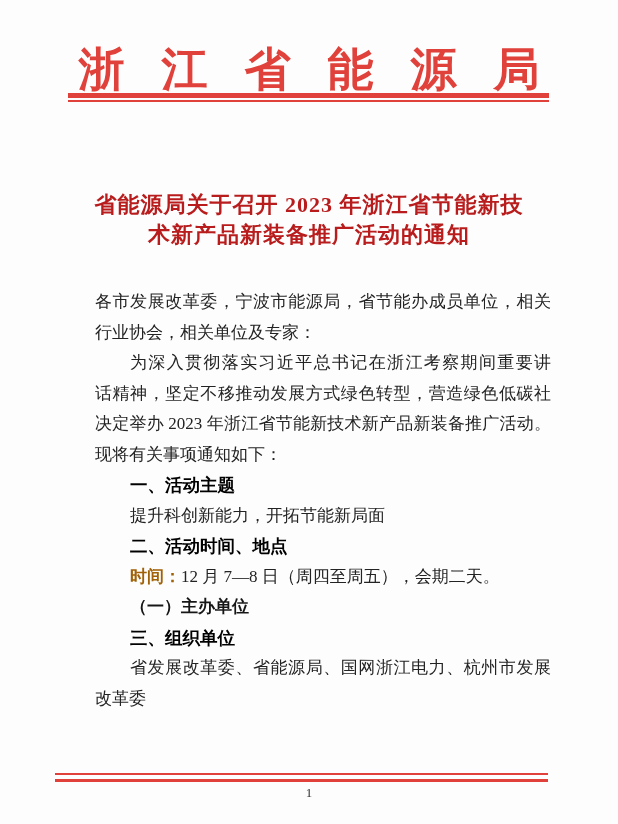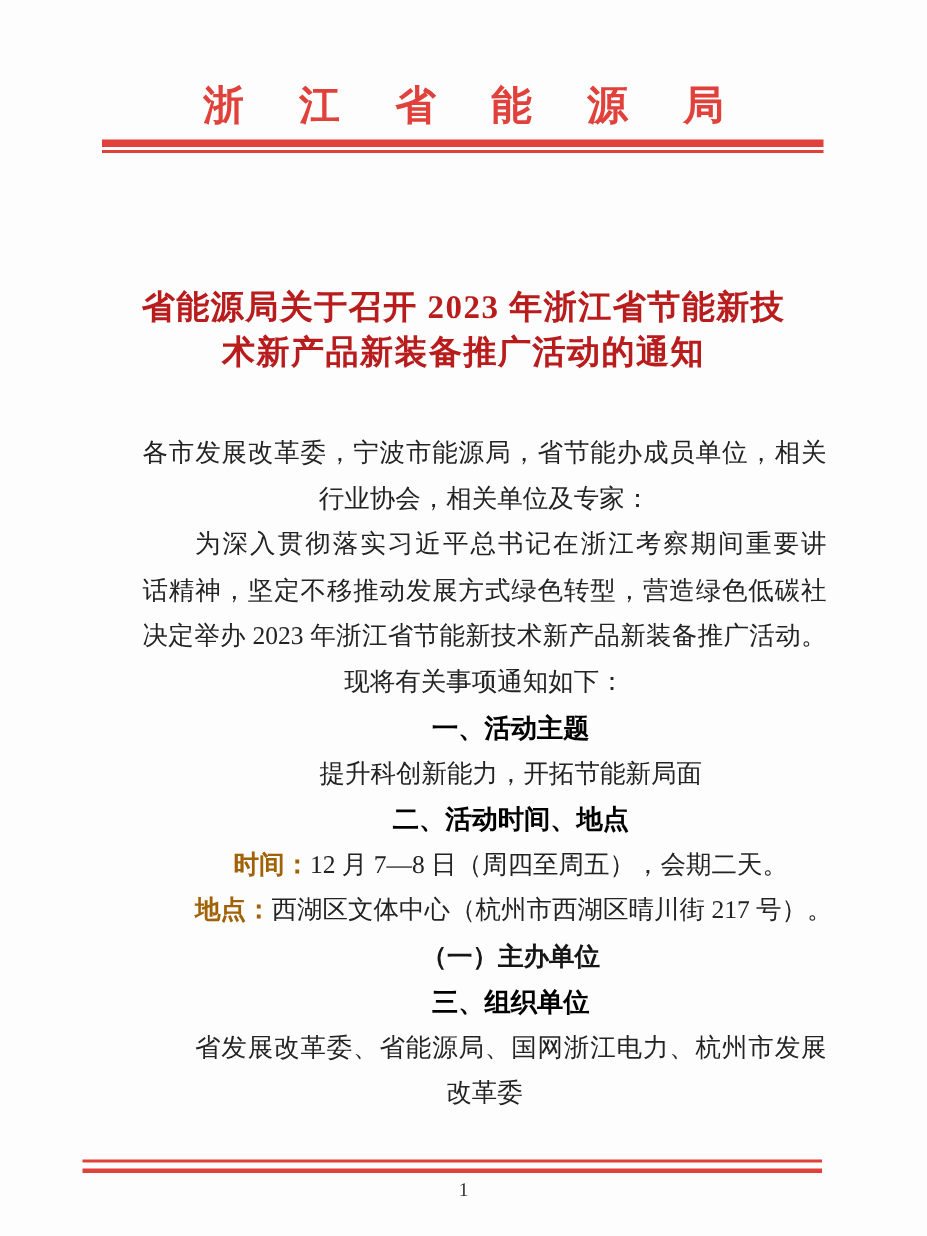--- a/index.html
+++ b/index.html
@@ -17,21 +17,21 @@
   }
   .page { position: absolute; inset: 0; }
 
   
   .agency {
     position: absolute;
     top: 50px; left: 0; right: 0;
     text-align: center;
     color: var(--red);
     font-weight: bold;
-    font-size: 27px;
+    font-size: 46px;
     line-height: 40px;
     letter-spacing: 37px;
     text-indent: 37px;
     white-space: nowrap;
   }
   .head-rule {
     position: absolute;
     top: 93px; left: 68px;
     width: 481px;
   }
@@ -56,21 +56,21 @@
     position: absolute;
     top: 287px; left: 95px;
     width: 456px;
     font-size: 17px;
     color: #232323;
   }
   .l {
     height: 30.5px;
     line-height: 30.5px;
     white-space: nowrap;
-    text-align: center;
+    text-align: left;
   }
   .l.fill { text-align: justify; text-align-last: justify; }
   .l.ind  { padding-left: 35px; }
   .l.h {
     font-family: "Liberation Sans", sans-serif;
     font-weight: bold;
     font-size: 17.5px;
     color: #000000;
   }
   .l.sub { font-weight: bold; color: #161616; }
@@ -115,21 +115,20 @@
     <div class="l fill">各市发展改革委，宁波市能源局，省节能办成员单位，相关</div>
     <div class="l">行业协会，相关单位及专家：</div>
     <div class="l ind fill">为深入贯彻落实习近平总书记在浙江考察期间重要讲</div>
     <div class="l fill">话精神，坚定不移推动发展方式绿色转型，营造绿色低碳社</div>
     <div class="l fill">决定举办 2023 年浙江省节能新技术新产品新装备推广活动。</div>
     <div class="l">现将有关事项通知如下：</div>
     <div class="l ind h">一、活动主题</div>
     <div class="l ind">提升科创新能力，开拓节能新局面</div>
     <div class="l ind h">二、活动时间、地点</div>
     <div class="l ind"><span class="pfx">时间：</span><span>12 月 7—8 日（周四至周五），会期二天。</span></div>
-    <div class="l ind"><span class="pfx">地点：</span><span>西湖区文体中心（杭州市西湖区晴川街 217 号）。</span></div>
     <div class="l ind sub">（一）主办单位</div>
     <div class="l ind h">三、组织单位</div>
     <div class="l ind fill">省发展改革委、省能源局、国网浙江电力、杭州市发展</div>
     <div class="l">改革委</div>
   </div>
 
   <div class="foot-rule">
     <div class="thin"></div>
     <div class="gap"></div>
     <div class="thick"></div>

